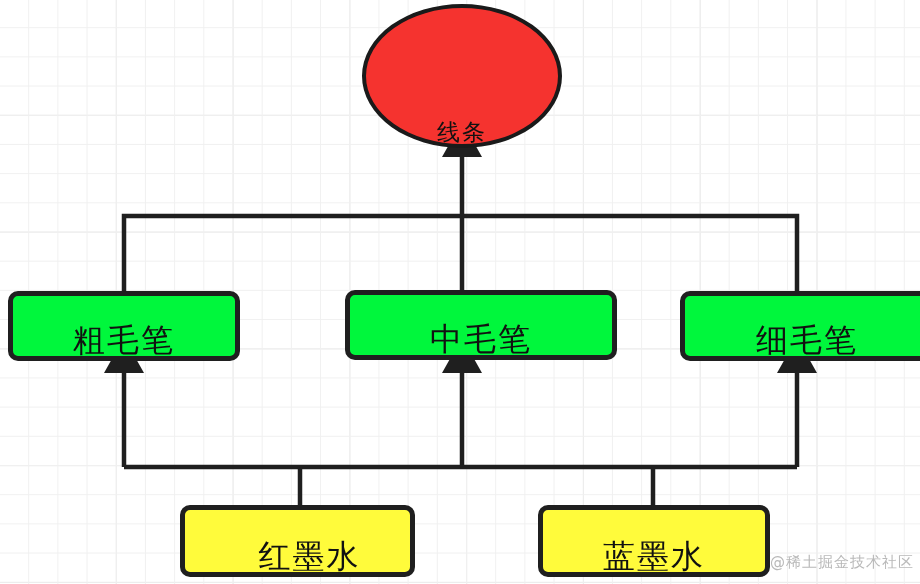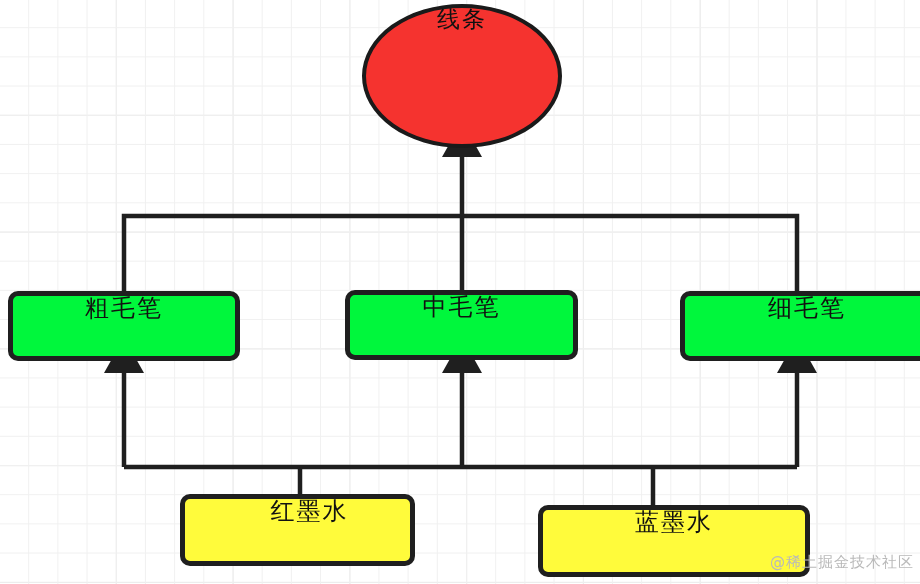--- a/index.html
+++ b/index.html
@@ -37,37 +37,37 @@
     left: 0;
     top: 0;
     width: 920px;
     height: 584px;
     pointer-events: none;
   }
   .node {
     position: absolute;
     box-sizing: border-box;
     display: flex;
-    align-items: flex-start;
+    align-items: flex-end;
     justify-content: center;
     color: #111111;
     letter-spacing: 2px;
     line-height: 1;
     text-align: center;
     white-space: nowrap;
   }
   .node-ellipse {
     border: 4px solid #1a1a1a;
     border-radius: 50%;
     font-size: 23px;
   }
   .node-box {
     border: 5px solid #1f1f1f;
     border-radius: 10px;
-    font-size: 24px;
+    font-size: 32px;
   }
   .watermark {
     position: absolute;
     right: 6px;
     bottom: 12px;
     font-size: 15px;
     color: #b9b9b9;
     letter-spacing: 1px;
     white-space: nowrap;
     font-family: "DejaVu Sans", "Liberation Sans", sans-serif;
@@ -101,31 +101,31 @@
   </svg>
 
   <div class="node node-ellipse" style="left:362px; top:4px; width:200px; height:144px; background:#f5332f;">
     <span>线条</span>
   </div>
 
   <div class="node node-box" style="left:8px; top:291px; width:232px; height:70px; background:#00f73c;">
     <span>粗毛笔</span>
   </div>
 
-  <div class="node node-box" style="left:345px; top:290px; width:233px; height:70px; background:#00f73c;">
+  <div class="node node-box" style="left:345px; top:290px; width:272px; height:70px; background:#00f73c;">
     <span>中毛笔</span>
   </div>
 
   <div class="node node-box" style="left:680px; top:291px; width:254px; height:70px; background:#00f73c;">
     <span>细毛笔</span>
   </div>
 
-  <div class="node node-box" style="left:180px; top:494px; width:235px; height:72px; background:#fffb3b;padding-left:24px;">
+  <div class="node node-box" style="left:180px; top:505px; width:235px; height:72px; background:#fffb3b;padding-left:24px;">
     <span>红墨水</span>
   </div>
 
-  <div class="node node-box" style="left:538px; top:505px; width:272px; height:72px; background:#fffb3b;">
+  <div class="node node-box" style="left:538px; top:505px; width:232px; height:72px; background:#fffb3b;">
     <span>蓝墨水</span>
   </div>
 
   <div class="watermark">@稀土掘金技术社区</div>
 
 </div>
 
 </body></html>

